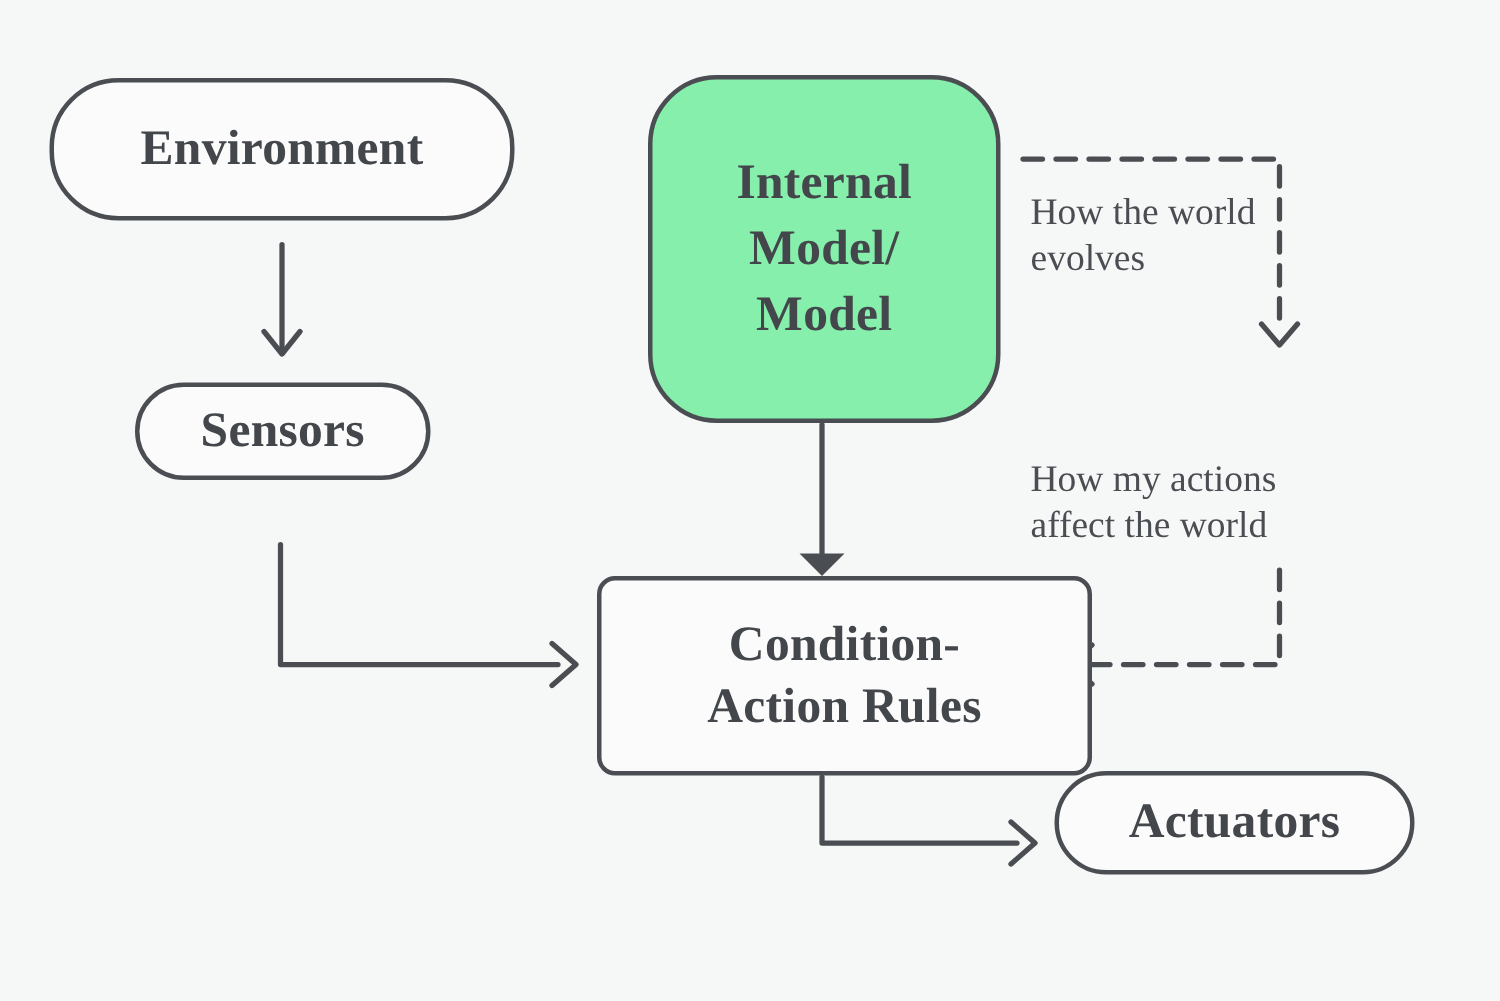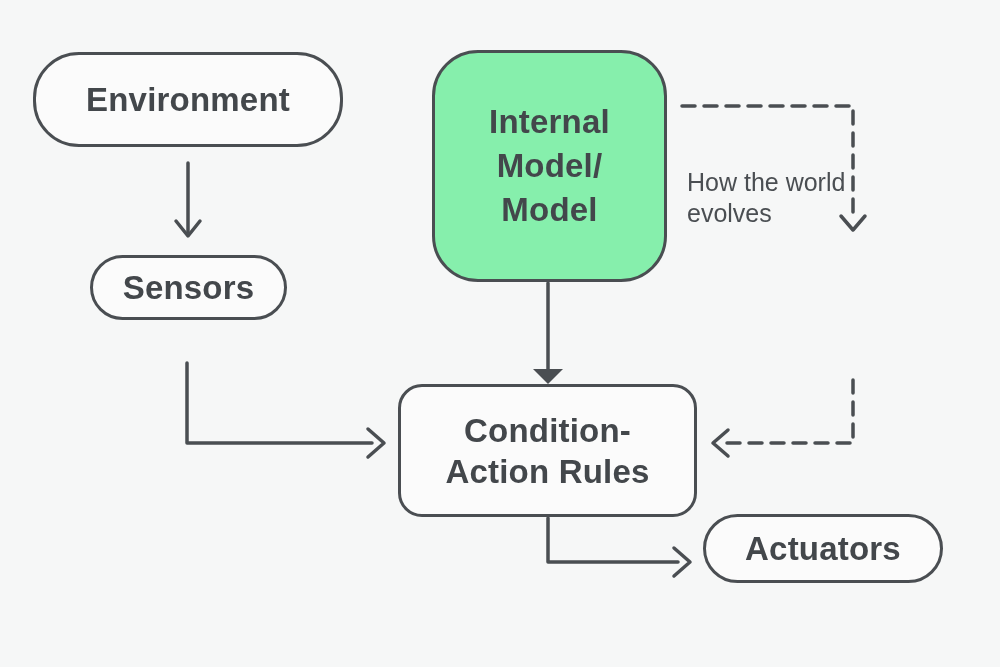--- a/index.html
+++ b/index.html
@@ -1,21 +1,21 @@
 <!DOCTYPE html>
 <html><head>
 <meta charset="utf-8">
 <style>
   html, body { margin: 0; padding: 0; background: #f6f7f7; }
   .canvas {
     position: relative;
     width: 1000px;
     height: 667px;
     background: #f6f7f7;
-    font-family: Liberation Sans, sans-serif;
+    font-family: Liberation Serif, serif;
     overflow: hidden;
   }
   .edges-layer {
     position: absolute;
     left: 0; top: 0;
     width: 1000px; height: 667px;
   }
   .edges-layer path, .edges-layer line, .edges-layer polyline {
     stroke: #4a4e52;
     stroke-width: 3.5;
@@ -41,31 +41,30 @@
     flex-direction: column;
     align-items: center;
     justify-content: center;
     text-align: center;
     font-size: 33px;
     letter-spacing: 0.2px;
   }
   .node-environment { left: 33px;  top: 52px;  width: 310px; height: 95px;  border-radius: 46px; }
   .node-sensors     { left: 90px;  top: 255px; width: 197px; height: 65px;  border-radius: 44px; }
   .node-internal    { left: 432px; top: 50px;  width: 235px; height: 232px; border-radius: 46px; background: #86efac; line-height: 44px; }
-  .node-condition   { left: 398px; top: 384px; width: 299px; height: 133px; border-radius: 24px; line-height: 41px; }
+  .node-condition   { left: 398px; top: 384px; width: 330px; height: 133px; border-radius: 12px; line-height: 41px; }
   .node-actuators   { left: 703px; top: 514px; width: 240px; height: 69px;  border-radius: 44px; }
   .note {
     position: absolute;
     left: 687px;
     color: #4a4e52;
     font-size: 25px;
     line-height: 31px;
     font-weight: normal;
     white-space: nowrap;
-    margin-top: 41px;
   }
   .note-world-evolves  { top: 126px; }
   .note-actions-affect { top: 304px; }
 </style>
 </head>
 <body>
 
 <div class="canvas">
 
   <svg class="edges-layer" viewBox="0 0 1000 667">
@@ -122,14 +121,18 @@
 
   <div class="node node-actuators">
     <span>Actuators</span>
   </div>
 
   <div class="note note-world-evolves">
     <div>How the world</div>
     <div>evolves</div>
   </div>
 
+  <div class="note note-actions-affect">
+    <div>How my actions</div>
+    <div>affect the world</div>
+  </div>
 
 </div>
 
 </body></html>

